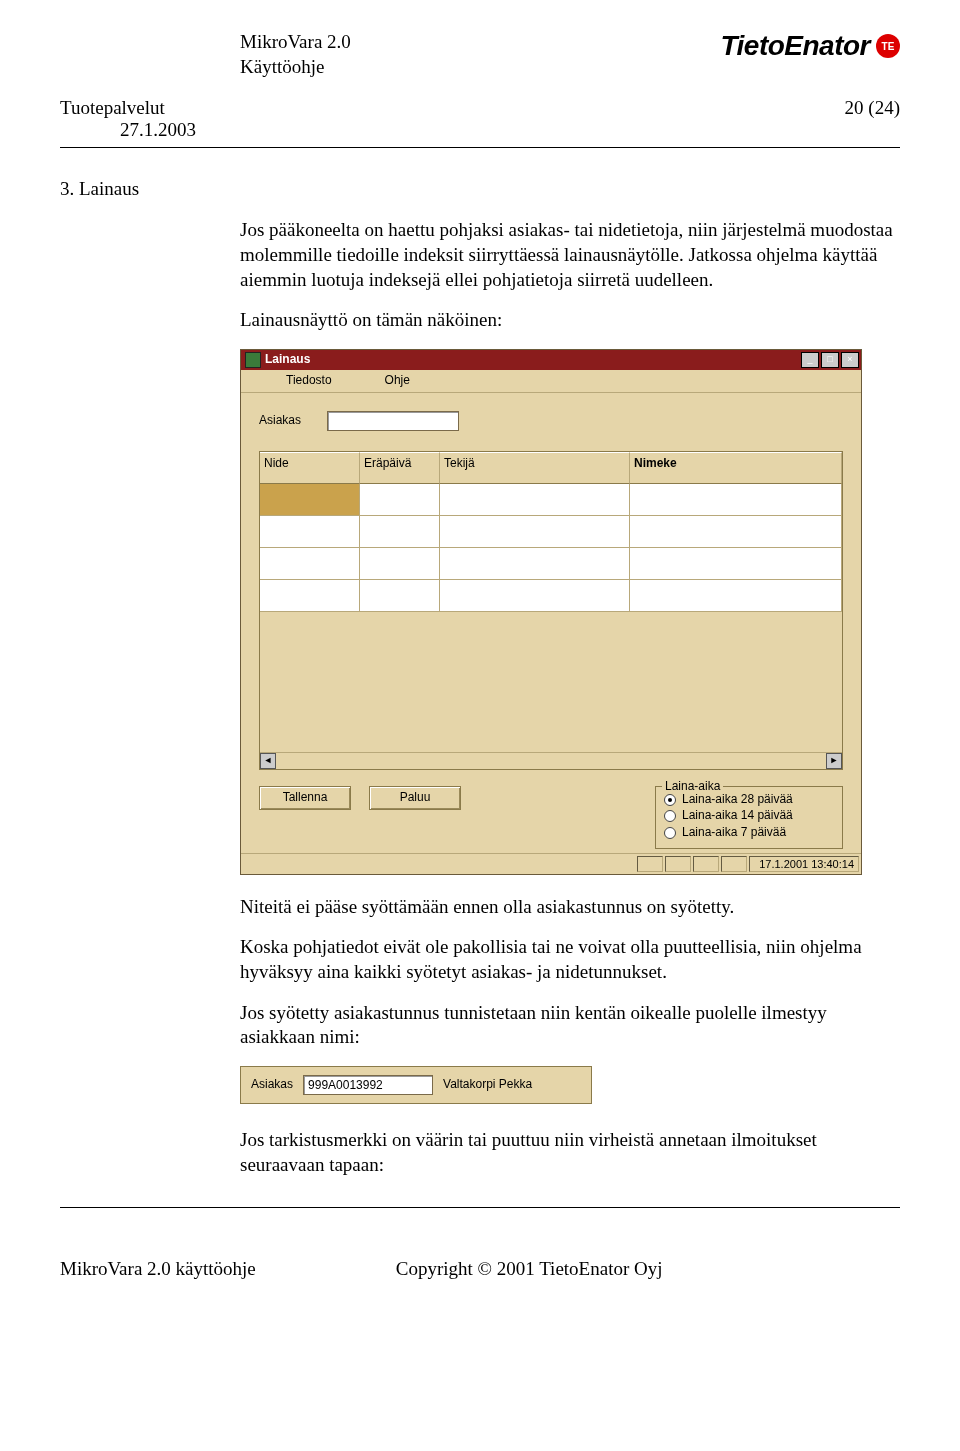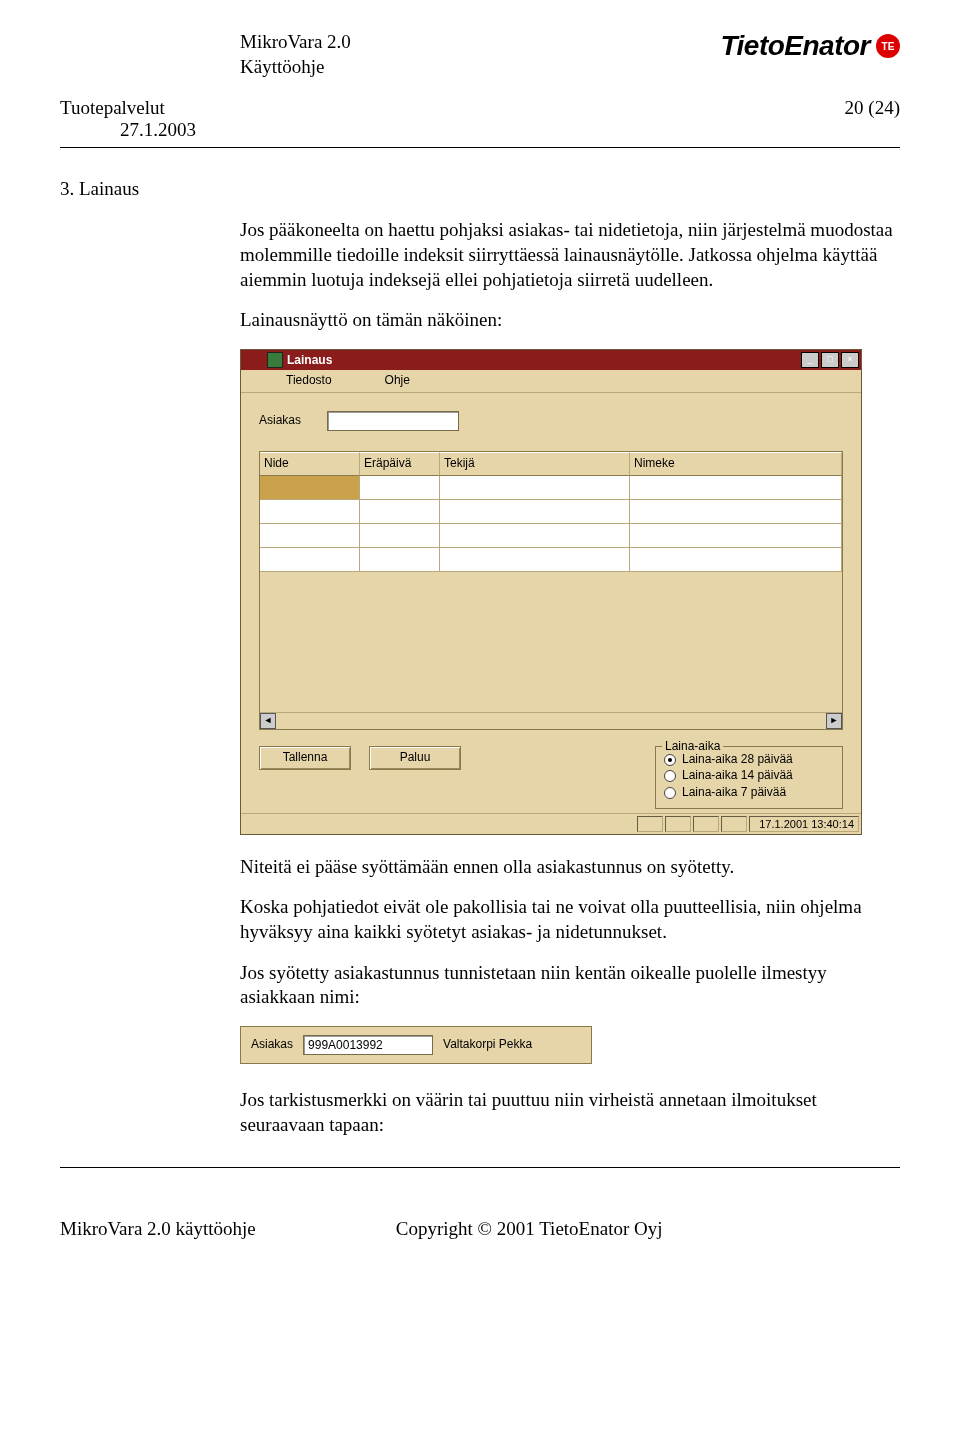--- a/index.html
+++ b/index.html
@@ -82,23 +82,22 @@
   .titlebar {
     background: #8a1c1c;
     color: #fff;
     display: flex;
     align-items: center;
     justify-content: space-between;
     height: 20px;
     padding: 0 2px 0 4px;
   }
   .titlebar .title-left {
-    display: flex; align-items: flex-end; gap: 4px;
+    display: flex; align-items: flex-start; gap: 4px;
     font-weight: bold;
-    margin-left: 22px;
   }
   .titlebar .app-icon {
     width: 14px; height: 14px; background: #3a7a3a; border:1px solid #222;
   }
   .win-ctrls { display:flex; gap:2px; }
   .win-btn {
     width: 16px; height: 14px;
     background: #ccc; border:1px solid #000;
     font-size: 9px; line-height: 12px; text-align: center;
     font-family: Arial;
@@ -127,29 +126,29 @@
     border:1px solid #8a7a4a;
     background:#e5d5a9;
   }
   .grid .hdr-row {
     display:flex;
     background:#e5d5a9;
   }
   .grid .hdr-cell, .grid .data-cell {
     border-right:1px solid #b8a87a;
     border-bottom:1px solid #b8a87a;
-    height:24px; line-height:20px;
+    height:32px; line-height:20px;
     padding:0 4px;
     box-sizing:border-box;
   }
   .grid .hdr-cell {
     border-top:1px solid #fff;
     border-bottom:1px solid #8a7a4a;
   }
-  .col0{width:100px;} .col1{width:80px;} .col2{width:190px;} .col3{width:212px;}
+  .col0{width:100px;} .col1{width:80px;} .col2{width:190px;} .col3{width:212px;font-weight:bold;}
   .data-row { display:flex; background:#fff; }
   .data-cell { background:#fff; }
   .data-cell.sel { background:#caa24c; }
   .grid-body-pad {
     height:140px; background:#e5d5a9;
   }
   .hscroll {
     height:16px; background:#e5d5a9;
     display:flex; justify-content:space-between;
     border-top:1px solid #b8a87a;

